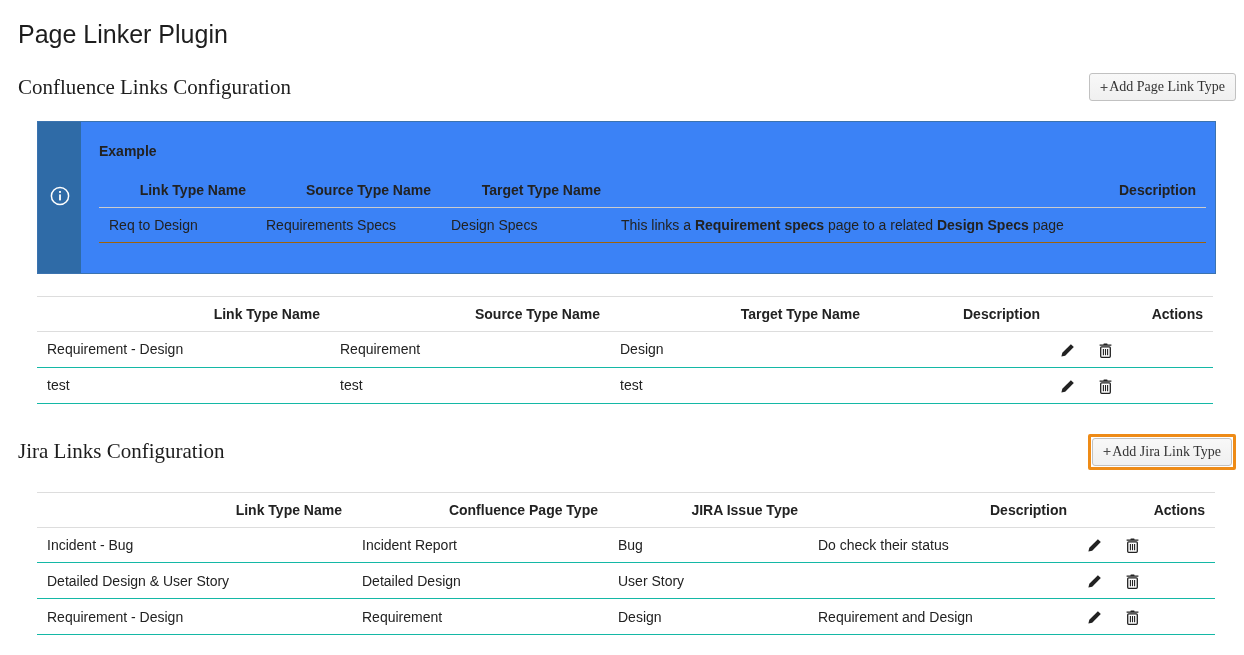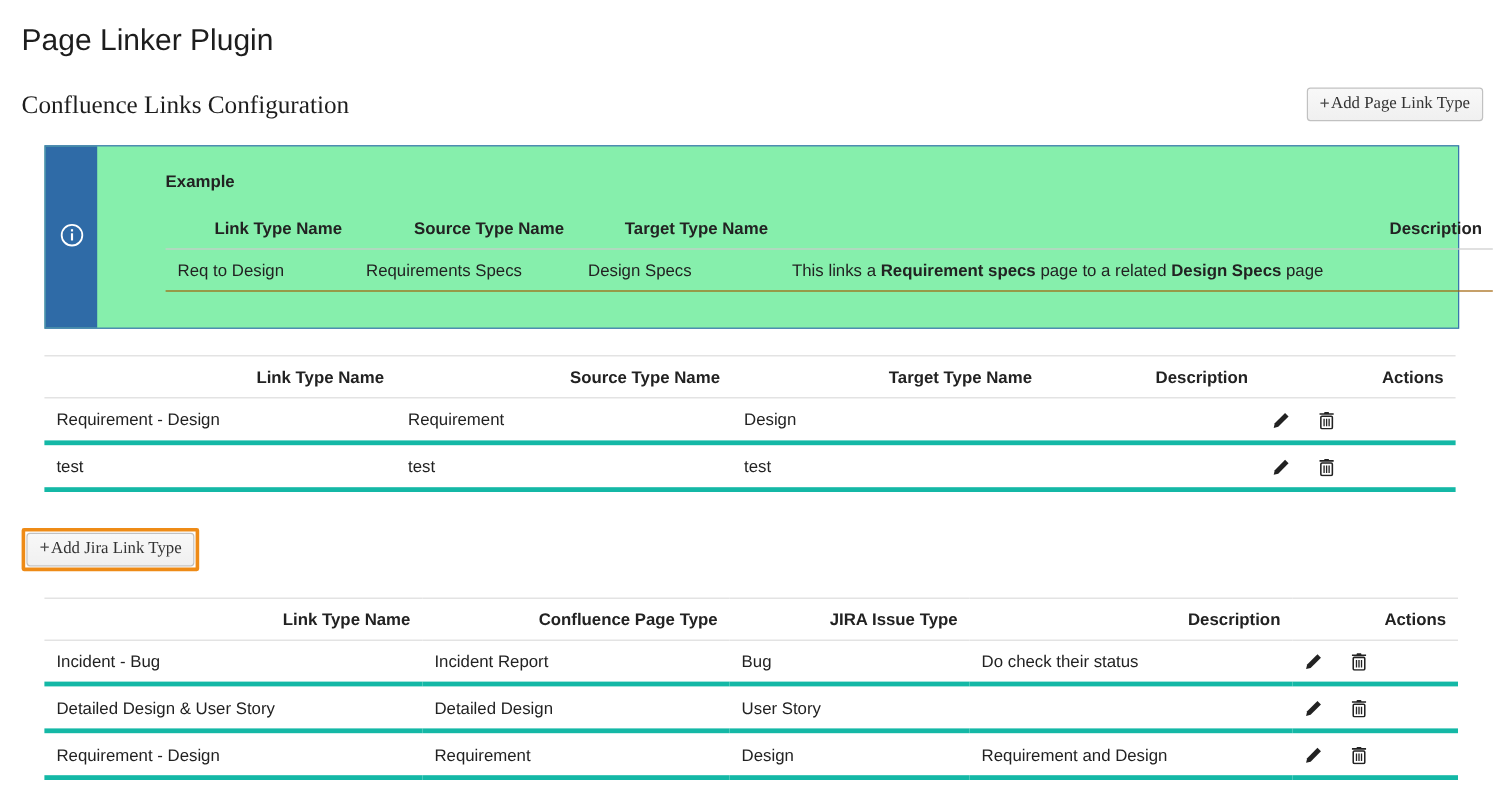--- a/index.html
+++ b/index.html
@@ -22,40 +22,40 @@
     padding:5px 10px; font-size:14px; color:#333;
     cursor:pointer; white-space:nowrap;
     font-family:inherit;
   }
   .aui-button .plus { color:#4a4a4a; font-weight:700; font-size:15px; line-height:1; }
   .highlight-wrap { border:3px solid #ee8b17; border-radius:2px; padding:1px; display:inline-block; }
 
   
   .info-panel {
     margin:20px 0 0 19px; width:1179px; height:153px;
-    border:1px solid #3b73af; display:flex; background:#86efac;gap:39px;
+    border:1px solid #3b73af; display:flex; background:#3b82f6;
   }
   .info-panel .bar {
     width:43px; background:#2f6ba7; display:flex;
     align-items:center; justify-content:center; flex-shrink:0;
   }
   .info-panel .content { flex:1; padding:15px 12px 10px 18px; }
   .example-heading { font-weight:700; font-size:14px; margin:6px 0 14px 0; color:#222; }
 
   table { border-collapse:collapse; table-layout:fixed; }
   th { text-align:right; font-weight:700; color:#222; padding:9px 10px; font-size:14px; }
   td { padding:9px 10px; font-size:14px; color:#222; vertical-align:middle; }
 
   .example-table { width:1107px; }
   .example-table th { border-bottom:1px solid #ccc; }
   .example-table td { border-bottom:1px solid #a16207; }
 
   .data-table { margin:22px 0 0 19px; }
   .data-table th { border-top:1px solid #ddd; border-bottom:1px solid #ddd; }
-  .data-table td { border-bottom:4px solid #14b8a6; }
+  .data-table td { border-bottom:1px solid #14b8a6; }
   .conf-table { width:1176px; }
   .jira-table { width:1178px; }
 
   .jira-section-header { margin-top:30px; }
   .jira-table-wrap { margin-top:16px; }
 
   b { font-weight:700; }
 
   .icon-btn { background:none; border:none; padding:0; cursor:pointer; margin-right:24px; vertical-align:middle; }
   .icon-btn:last-child { margin-right:0; }
@@ -164,20 +164,21 @@
                   <line x1="4.4" y1="6" x2="4.4" y2="12.2" stroke="#222" stroke-width="1.1"></line>
                   <line x1="6.5" y1="6" x2="6.5" y2="12.2" stroke="#222" stroke-width="1.1"></line>
                   <line x1="8.6" y1="6" x2="8.6" y2="12.2" stroke="#222" stroke-width="1.1"></line>
                 </svg></span></button>
         </td>
       </tr>
     </tbody>
   </table>
 
   <div class="section-header jira-section-header">
+    <h2>Jira Links Configuration</h2>
     <span class="highlight-wrap">
       <button class="aui-button">
         <span class="plus">+</span>
           <span>Add Jira Link Type</span>
       </button>
     </span>
   </div>
 
   <div class="jira-table-wrap">
   <table class="data-table jira-table">

